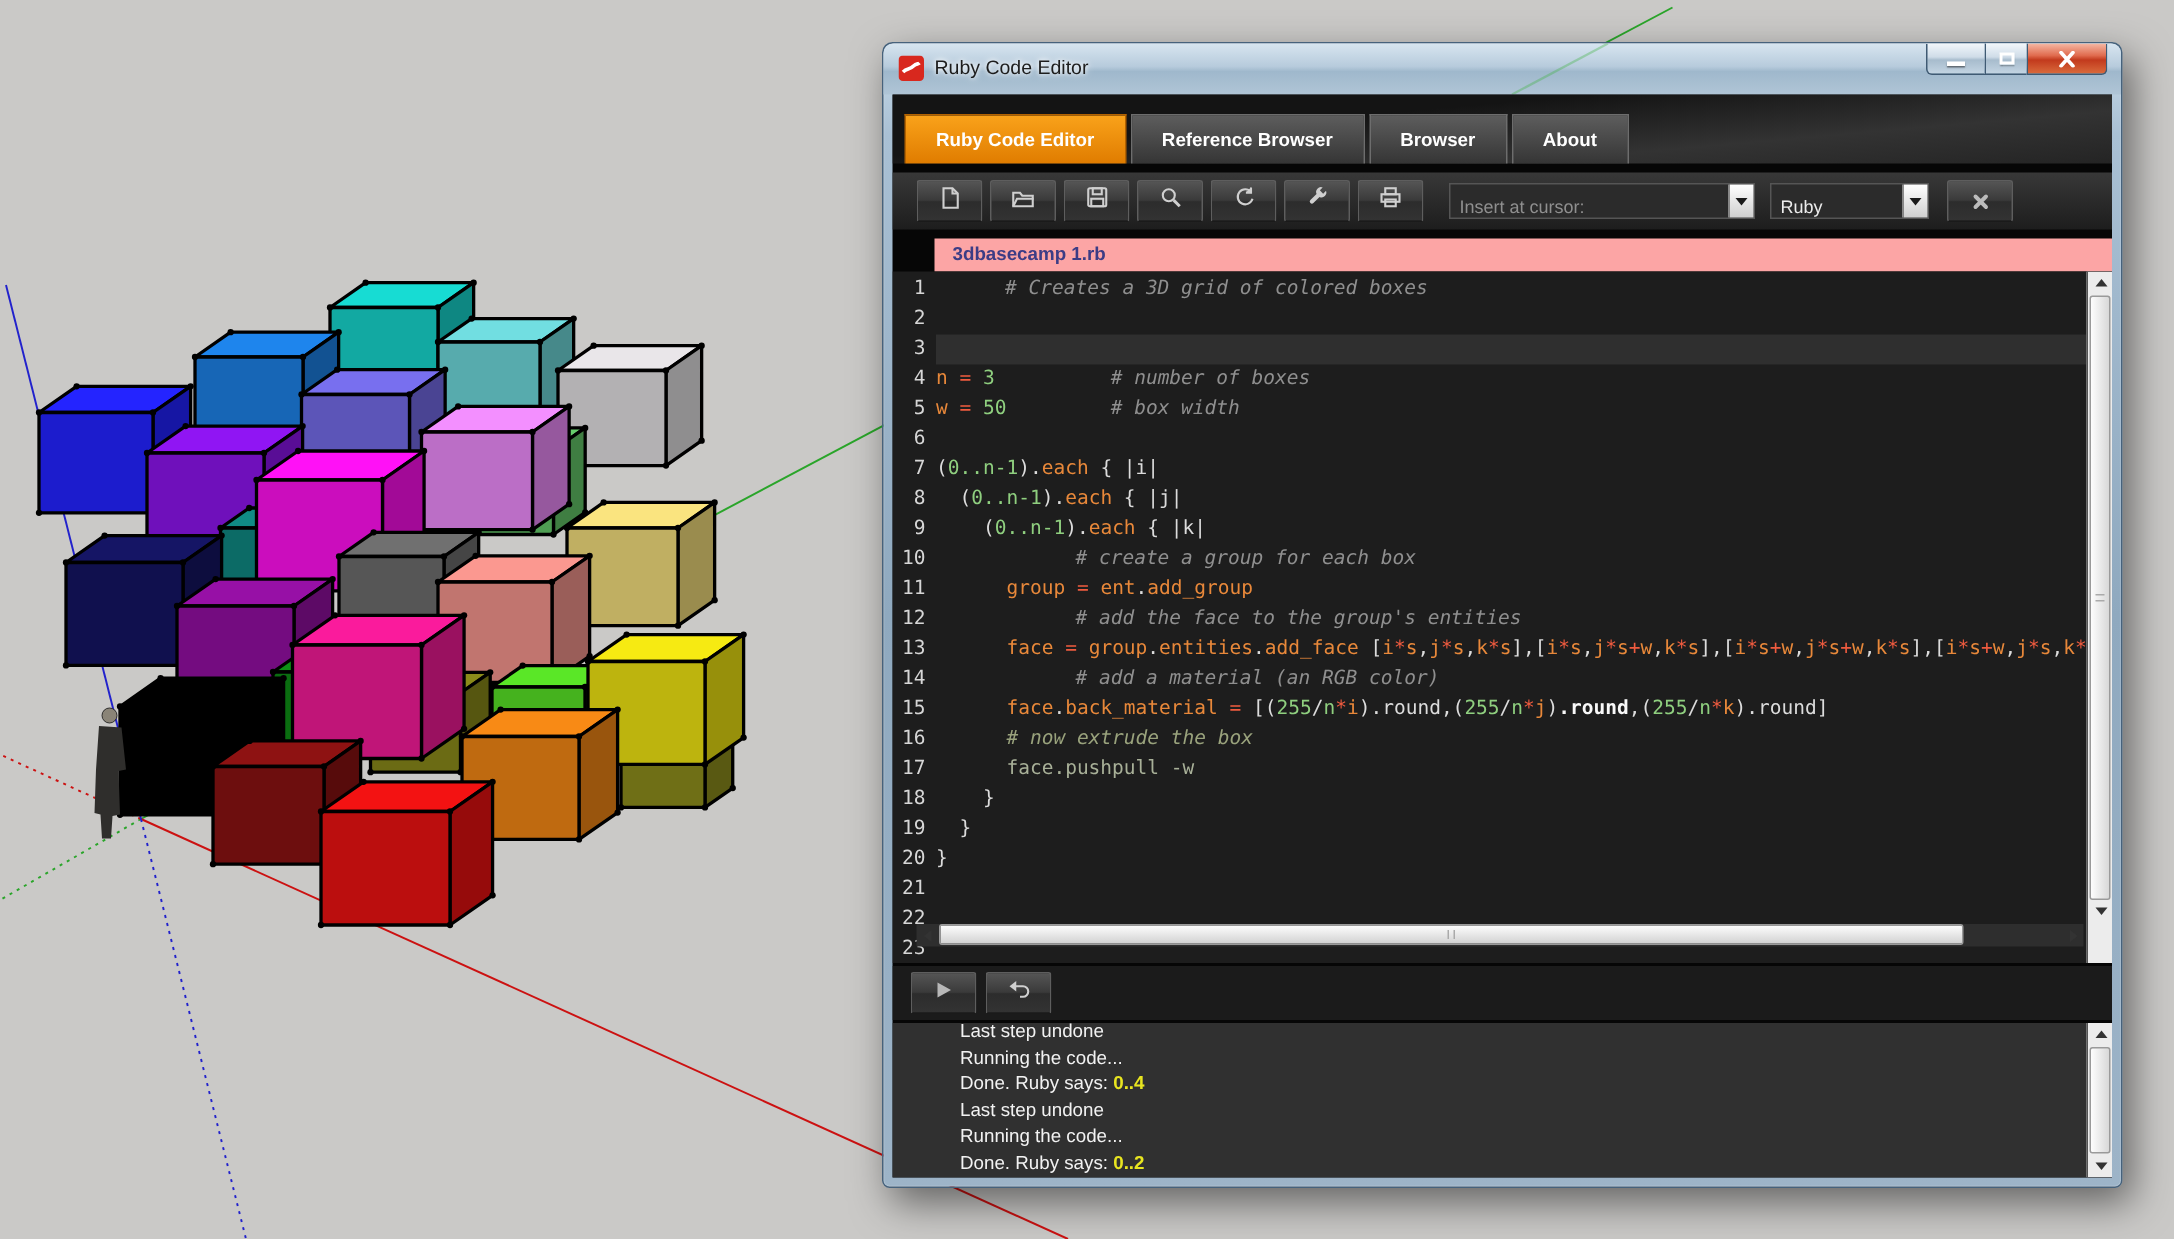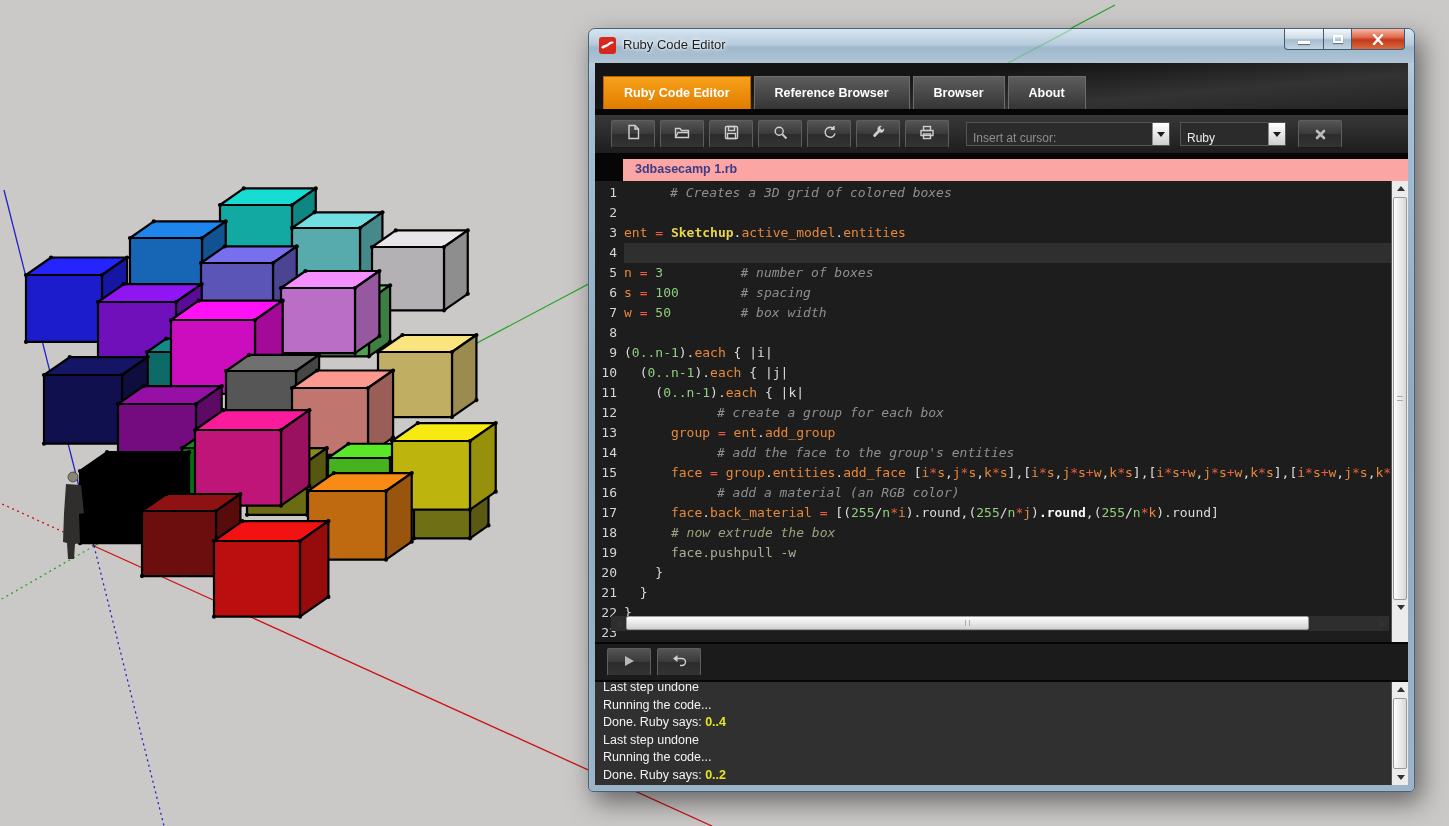--- a/index.html
+++ b/index.html
@@ -97,21 +97,21 @@
     background:linear-gradient(180deg,#fdfdfd,#d2d2d2); border:1px solid #9a9a9a; border-radius:2px; }
 
   
   .runbar { position:absolute; left:0; top:581px; right:0; height:36px; background:#1b1b1b;
     display:flex; align-items:center; padding-left:12px; }
   .runbar .tbtn { margin-right:6px; }
 
   
   .console { position:absolute; left:0; top:619px; right:0; height:103px; background:#303030; overflow:hidden; }
   #console-lines { position:absolute; left:8px; top:-3px; right:18px; font-size:12.5px; line-height:17.5px; }
-  .con-t { color:#f2f2f2; } .con-y { color:#e8e520; font-weight:bold; }
+  .con-t { color:#f2f2f2;margin-left:37px; } .con-y { color:#e8e520; font-weight:bold; }
 </style>
 </head>
 <body>
 
 <div id="scene">
     <svg width="1449" height="826" viewBox="0 0 1449 826" style="position:absolute;left:0;top:0">
       <line x1="94" y1="546" x2="1115" y2="5" stroke="#2aa52a" stroke-width="1.3"></line>
       <line x1="94" y1="546" x2="0" y2="600" stroke="#2aa52a" stroke-width="1.3" stroke-dasharray="2 3.5"></line>
       <line x1="94" y1="546" x2="712" y2="826" stroke="#cc1111" stroke-width="1.3"></line>
       <line x1="94" y1="546" x2="0" y2="503" stroke="#cc1111" stroke-width="1.3" stroke-dasharray="2 3.5"></line>
@@ -508,24 +508,22 @@
           <div class="ln">18</div>
           <div class="ln">19</div>
           <div class="ln">20</div>
           <div class="ln">21</div>
           <div class="ln">22</div>
           <div class="ln">23</div>
         </div>
       <div id="code-lines">
           <div class="cl"><span class="tk-c"># Creates a 3D grid of colored boxes</span></div>
           <div class="cl">&nbsp;</div>
-          <div class="cl"><span class="tk-v">ent</span><span class="tk-o"> = </span><span class="tk-k">Sketchup</span><span class="tk-w">.</span><span class="tk-v">active_model</span><span class="tk-w">.</span><span class="tk-v">entities</span></div>
           <div class="cl cur">&nbsp;</div>
           <div class="cl"><span class="tk-v">n</span><span class="tk-o"> = </span><span class="tk-g">3</span><span class="tk-c">    # number of boxes</span></div>
-          <div class="cl"><span class="tk-v">s</span><span class="tk-o"> = </span><span class="tk-g">100</span><span class="tk-c">  # spacing</span></div>
           <div class="cl"><span class="tk-v">w</span><span class="tk-o"> = </span><span class="tk-g">50</span><span class="tk-c">   # box width</span></div>
           <div class="cl">&nbsp;</div>
           <div class="cl"><span class="tk-w">(</span><span class="tk-g">0..n-1</span><span class="tk-w">).</span><span class="tk-v">each</span><span class="tk-w"> { |i|</span></div>
           <div class="cl"><span class="tk-w">  (</span><span class="tk-g">0..n-1</span><span class="tk-w">).</span><span class="tk-v">each</span><span class="tk-w"> { |j|</span></div>
           <div class="cl"><span class="tk-w">    (</span><span class="tk-g">0..n-1</span><span class="tk-w">).</span><span class="tk-v">each</span><span class="tk-w"> { |k|</span></div>
           <div class="cl"><span class="tk-c">      # create a group for each box</span></div>
           <div class="cl"><span class="tk-w">      </span><span class="tk-v">group</span><span class="tk-o"> = </span><span class="tk-v">ent</span><span class="tk-w">.</span><span class="tk-v">add_group</span></div>
           <div class="cl"><span class="tk-c">      # add the face to the group's entities</span></div>
           <div class="cl"><span class="tk-w">      </span><span class="tk-v">face</span><span class="tk-o"> = </span><span class="tk-v">group</span><span class="tk-w">.</span><span class="tk-v">entities</span><span class="tk-w">.</span><span class="tk-v">add_face</span><span class="tk-w"> [</span><span class="tk-v">i</span><span class="tk-o">*</span><span class="tk-v">s</span><span class="tk-w">,</span><span class="tk-v">j</span><span class="tk-o">*</span><span class="tk-v">s</span><span class="tk-w">,</span><span class="tk-v">k</span><span class="tk-o">*</span><span class="tk-v">s</span><span class="tk-w">],[</span><span class="tk-v">i</span><span class="tk-o">*</span><span class="tk-v">s</span><span class="tk-w">,</span><span class="tk-v">j</span><span class="tk-o">*</span><span class="tk-v">s</span><span class="tk-o">+</span><span class="tk-v">w</span><span class="tk-w">,</span><span class="tk-v">k</span><span class="tk-o">*</span><span class="tk-v">s</span><span class="tk-w">],[</span><span class="tk-v">i</span><span class="tk-o">*</span><span class="tk-v">s</span><span class="tk-o">+</span><span class="tk-v">w</span><span class="tk-w">,</span><span class="tk-v">j</span><span class="tk-o">*</span><span class="tk-v">s</span><span class="tk-o">+</span><span class="tk-v">w</span><span class="tk-w">,</span><span class="tk-v">k</span><span class="tk-o">*</span><span class="tk-v">s</span><span class="tk-w">],[</span><span class="tk-v">i</span><span class="tk-o">*</span><span class="tk-v">s</span><span class="tk-o">+</span><span class="tk-v">w</span><span class="tk-w">,</span><span class="tk-v">j</span><span class="tk-o">*</span><span class="tk-v">s</span><span class="tk-w">,</span><span class="tk-v">k</span><span class="tk-o">*</span></div>
           <div class="cl"><span class="tk-c">      # add a material (an RGB color)</span></div>

